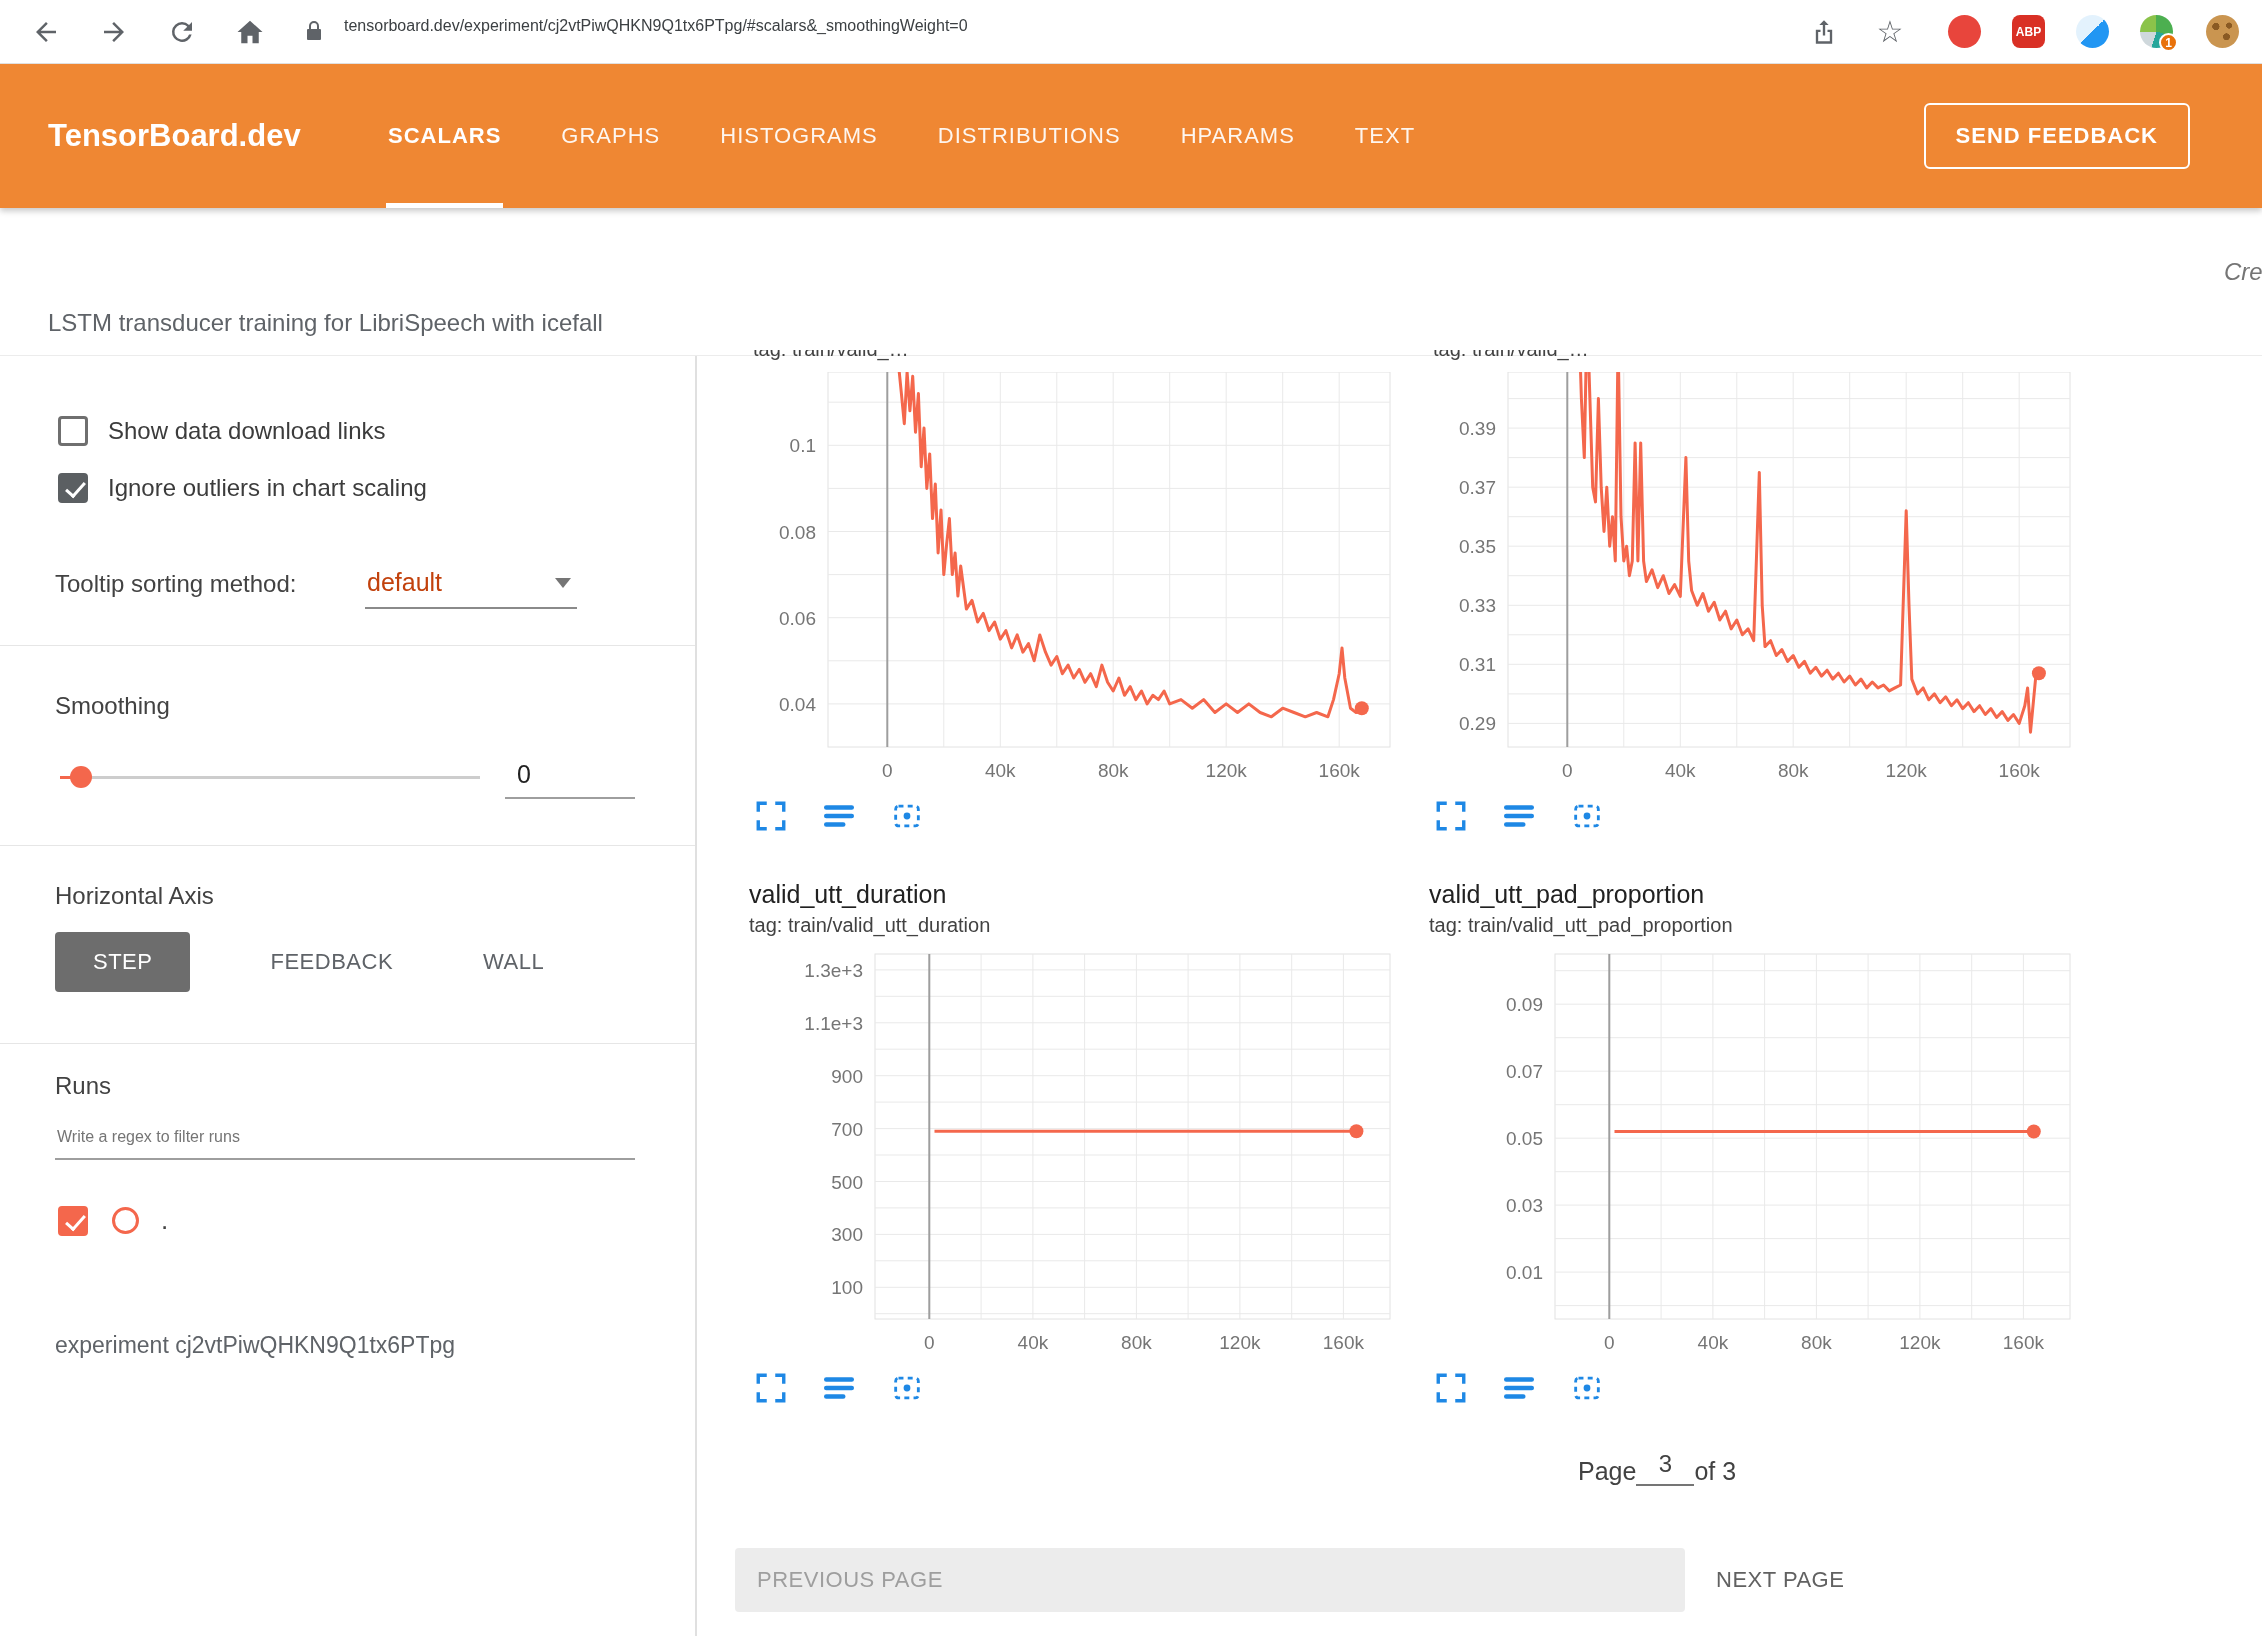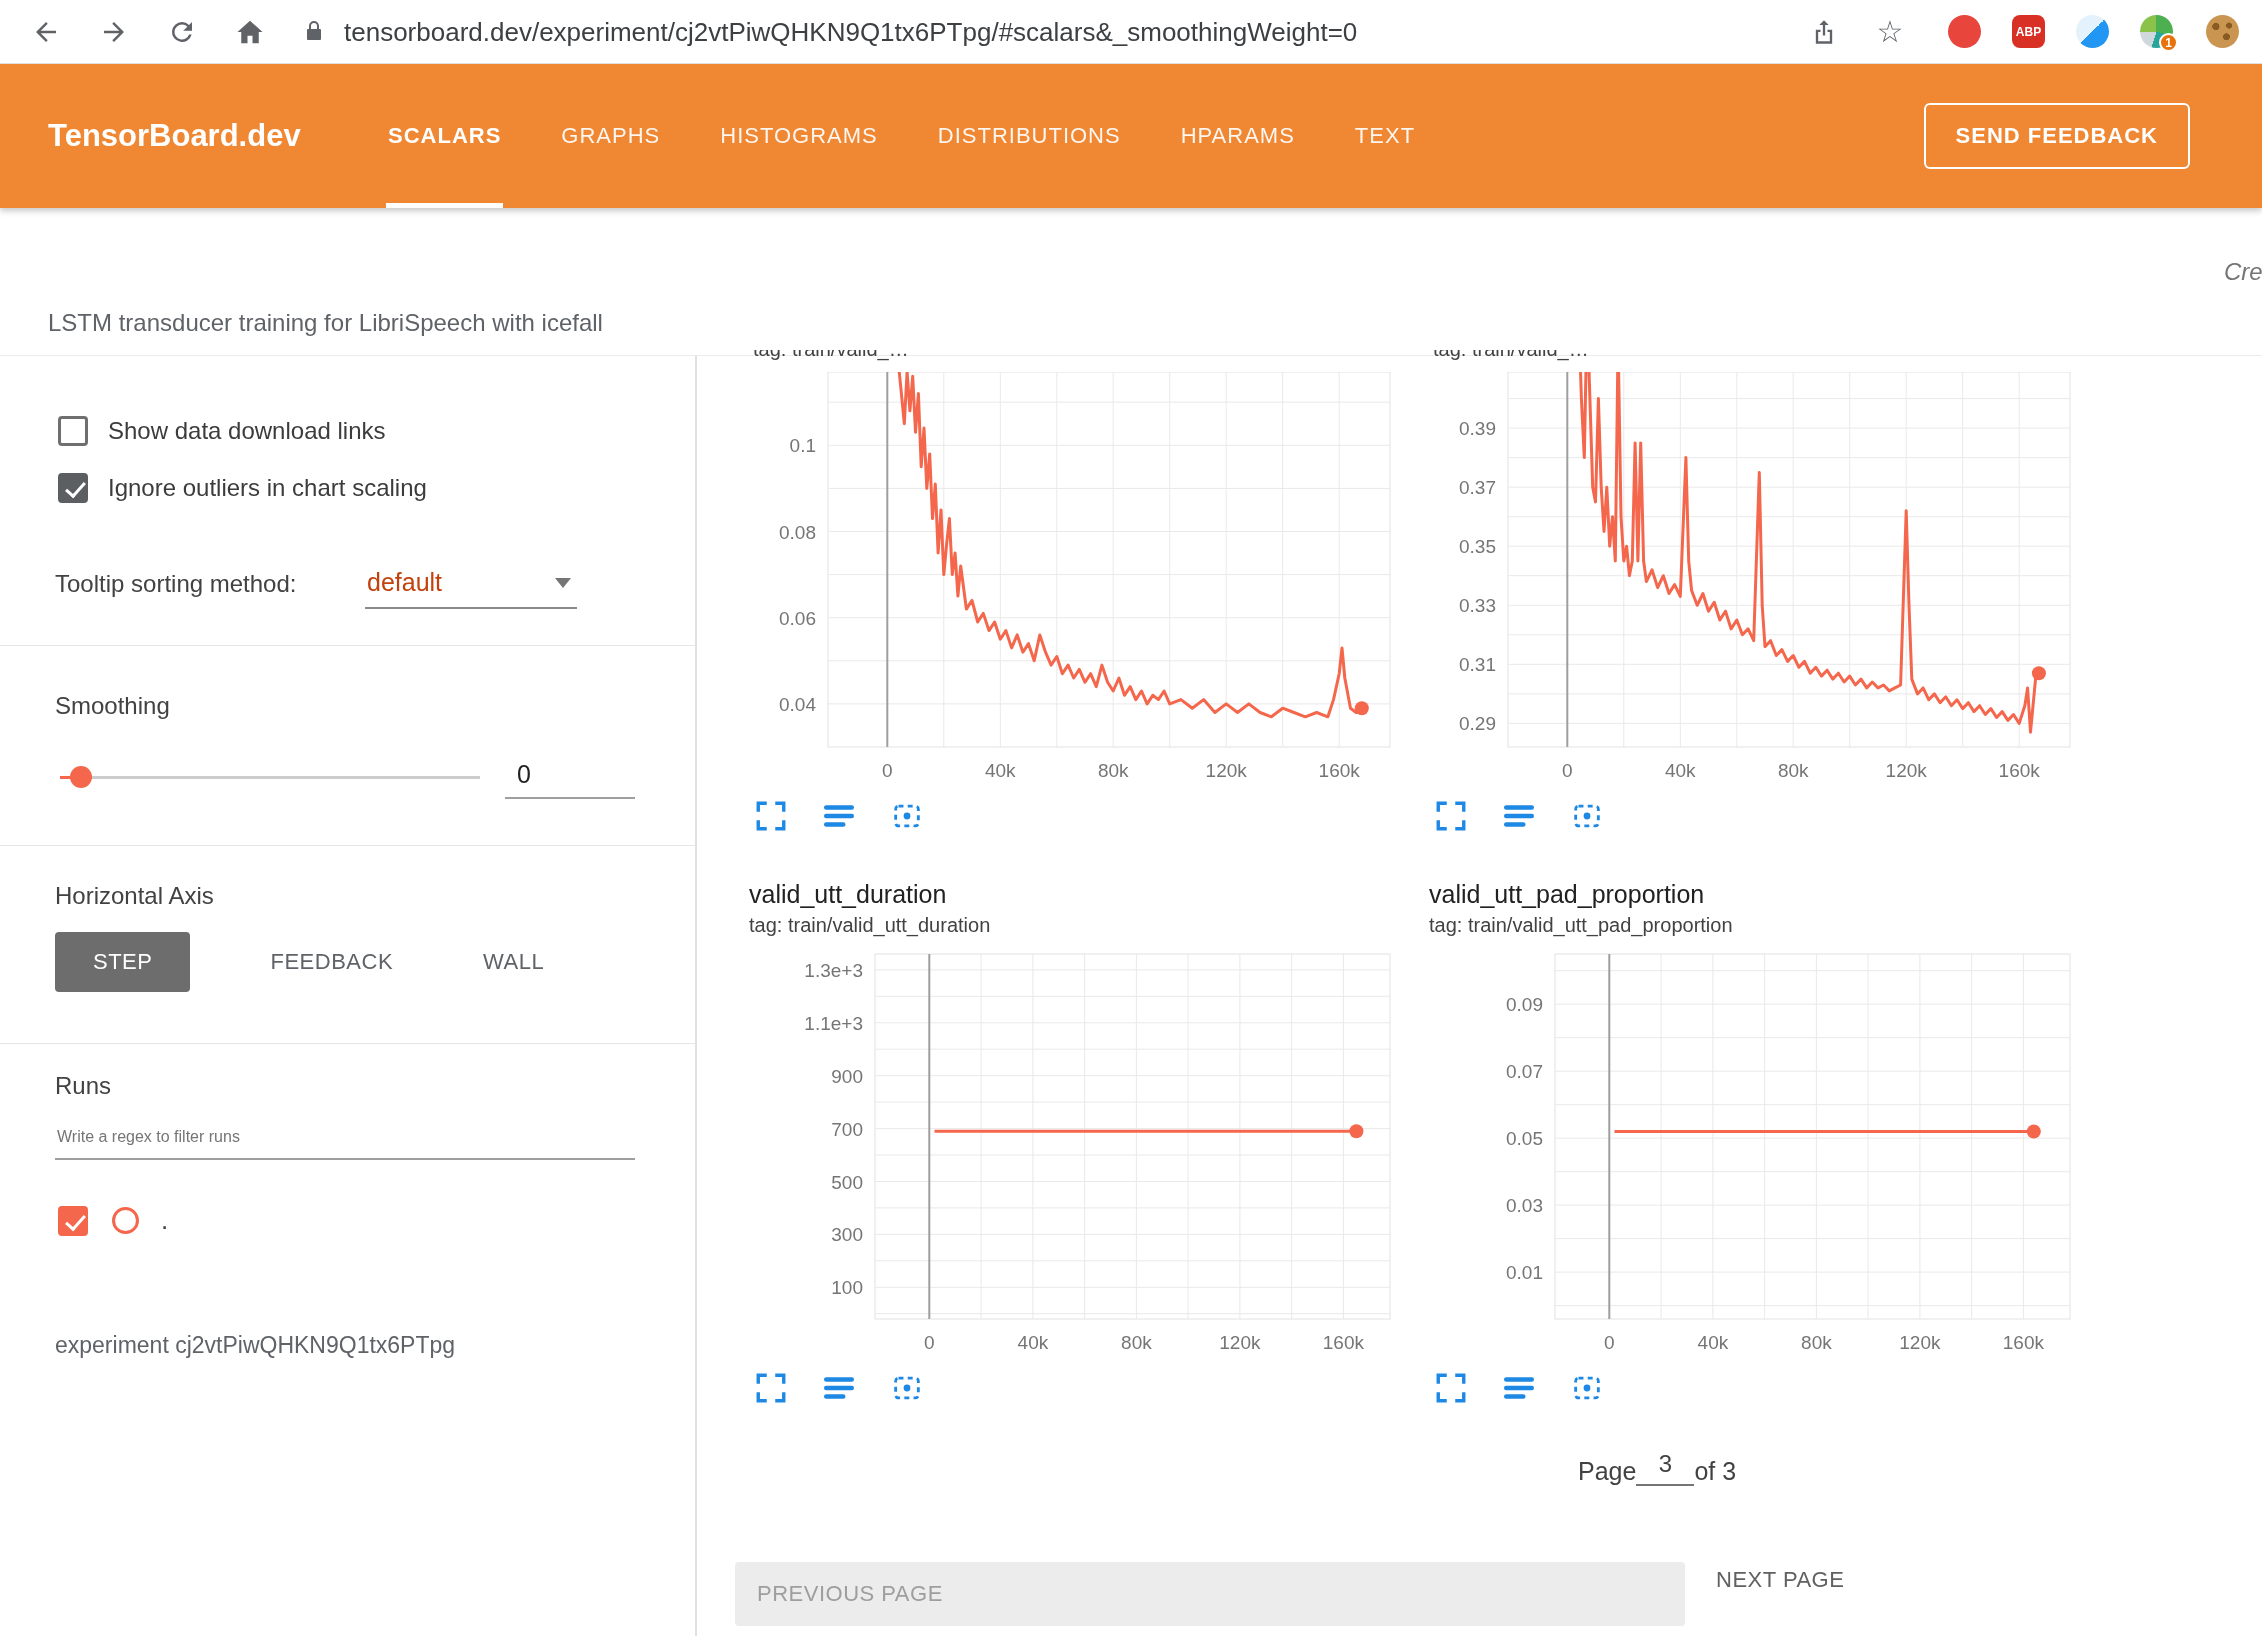--- a/index.html
+++ b/index.html
@@ -5,21 +5,21 @@
   * { margin:0; padding:0; box-sizing:border-box; }
   html,body { width:2262px; height:1636px; overflow:hidden; background:#fff;
               font-family:"Liberation Sans", sans-serif; }
   .screen { position:relative; width:2262px; height:1636px; background:#fff; overflow:hidden; }
 
   
   .browser-bar { position:absolute; left:0; top:0; width:2262px; height:64px; background:#fff;
                  border-bottom:1px solid #e0e0e0; z-index:40; }
   .bicon { position:absolute; top:14px; width:36px; height:36px; display:flex; align-items:center; justify-content:center; cursor:pointer; }
   .bicon svg { fill:#5f6368; }
-  .url-text { position:absolute; left:344px; top:17px; font-size:26px; color:#3c4043; white-space:nowrap; }
+  .url-text { position:absolute; left:344px; top:17px; font-size:16px; color:#3c4043; white-space:nowrap; }
   .lock { position:absolute; left:302px; top:17px; }
   .star-glyph { font-size:30px; color:#5f6368; line-height:36px; }
   .ext { position:absolute; top:15px; width:33px; height:33px; border-radius:50%; }
   .ext-red { background:#e8453c; }
   .ext-abp { border-radius:8px; background:#d93025; color:#fff; font-size:12px; font-weight:bold;
              display:flex; align-items:center; justify-content:center; letter-spacing:0; }
   .ext-blue { background:linear-gradient(135deg,#e3f2fd 0 50%,#2196f3 50% 100%); }
   .ext-avatar { background:conic-gradient(#4caf50 0 30%, #26a69a 30% 55%, #cfd8dc 55% 75%, #8bc34a 75% 100%); }
   .ext-cookie { background:
       radial-gradient(circle at 30% 35%, #8a5a23 11%, transparent 12%),
@@ -99,21 +99,21 @@
   .tool-btn { width:36px; height:36px; background:none; border:none; padding:0; cursor:pointer; }
 
   
   .pagination { position:absolute; left:1578px; top:1450px; display:flex; align-items:flex-end; gap:0; }
   .pagination .pg-label { font-size:25px; color:#424242; }
   .page-input { width:58px; border:none; outline:none; border-bottom:2px solid #757575; font-size:24px;
                 color:#424242; text-align:center; padding-bottom:6px; background:transparent;
                 font-family:"Liberation Sans",sans-serif; }
   .prev-btn { position:absolute; left:735px; top:1548px; width:950px; height:64px; background:#ececec;
               border:none; border-radius:4px; text-align:left; padding-left:22px; font-size:22px;
-              letter-spacing:.5px; color:#9e9e9e; font-family:"Liberation Sans",sans-serif;margin-top:14px; }
+              letter-spacing:.5px; color:#9e9e9e; font-family:"Liberation Sans",sans-serif; }
   .next-btn { position:absolute; left:1700px; top:1548px; height:64px; background:none; border:none;
               font-size:22px; letter-spacing:.5px; color:#616161; cursor:pointer; padding:0 16px;
               font-family:"Liberation Sans",sans-serif; }
 </style>
 </head>
 <body>
 
 <div class="screen">
 
   <div class="browser-bar">

